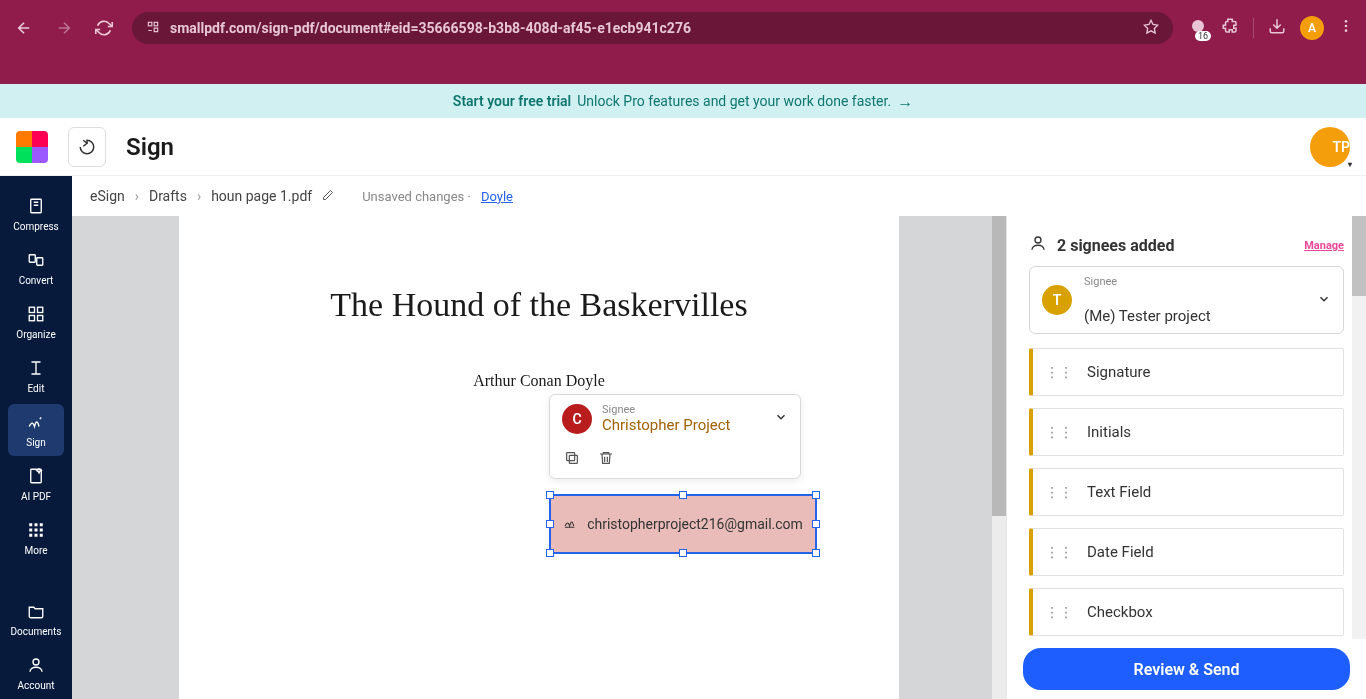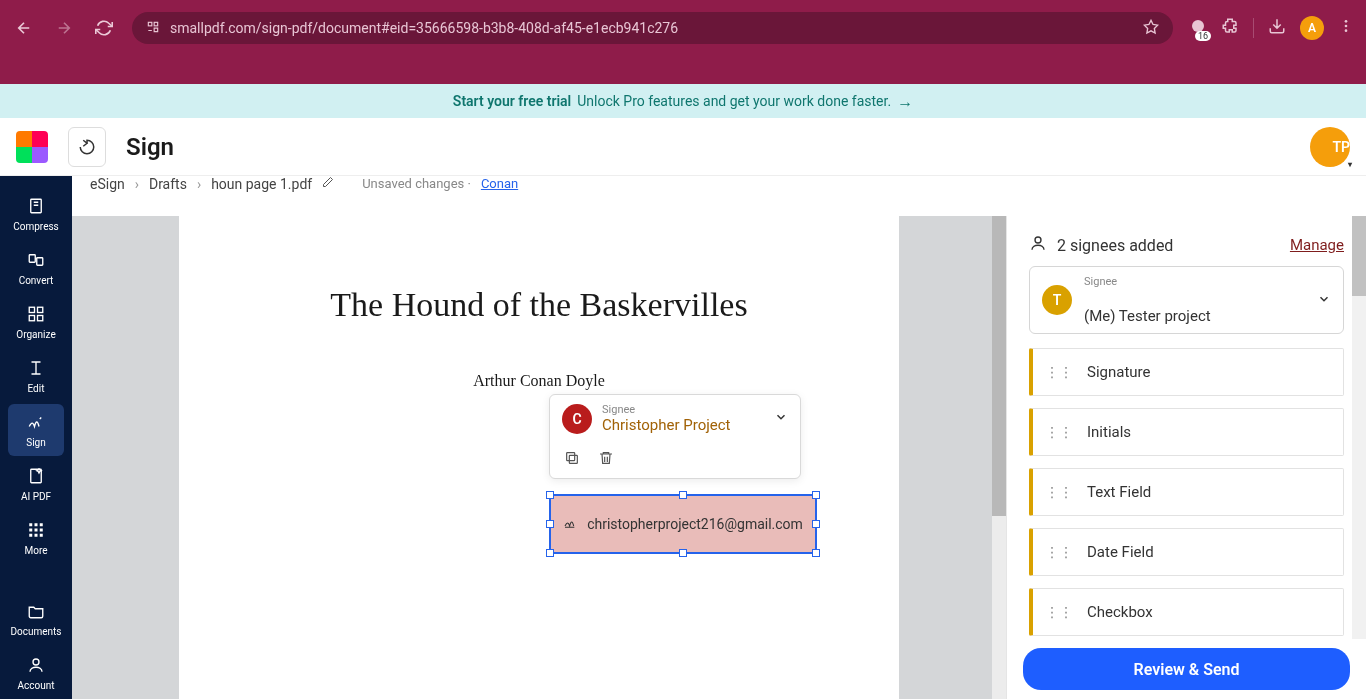--- a/index.html
+++ b/index.html
@@ -4,21 +4,21 @@
 <style>
 * { margin: 0; padding: 0; box-sizing: border-box; font-family: -apple-system, BlinkMacSystemFont, 'Segoe UI', Roboto, sans-serif; }
 body { width: 1366px; height: 699px; overflow: hidden; background: #fff; }
 
 
 .browser-chrome { background: #8f1c4a; height: 56px; display: flex; align-items: center; padding: 0 12px; gap: 16px; color: #f1d9e3; }
 .nav-btn { width: 24px; height: 24px; display: flex; align-items: center; justify-content: center; cursor: pointer; color: #ebc9d7; }
 .nav-btn.disabled { opacity: 0.5; }
 .url-bar { flex: 1; background: #6a1639; border-radius: 18px; height: 32px; display: flex; align-items: center; padding: 0 14px; gap: 10px; color: #e8c5d4; font-size: 14px; }
 .url-bar .lock-icon { font-size: 12px; }
-.url-text { flex: 1; white-space: nowrap; overflow: hidden; }
+.url-text { flex: 1; white-space: nowrap; overflow: hidden; font-weight: bold; }
 .star-icon { color: #e8c5d4; }
 .chrome-right { display: flex; align-items: center; gap: 14px; }
 .ext-badge { position: relative; }
 .ext-badge .count { background: #fff; color: #333; font-size: 9px; border-radius: 6px; padding: 0 3px; position: absolute; bottom: -2px; right: -4px; }
 .profile-circle { background: #f59e0b; color: #fff; width: 24px; height: 24px; border-radius: 50%; display: flex; align-items: center; justify-content: center; font-size: 12px; font-weight: 600; }
 .h-divider { width: 1px; height: 20px; background: #a84b72; }
 
 
 .chrome-band { background: #8f1c4a; height: 28px; }
 
@@ -40,21 +40,21 @@
 .main-wrap { display: flex; height: calc(699px - 56px - 28px - 34px - 58px); }
 
 
 .sidebar { width: 72px; background: #071a3c; display: flex; flex-direction: column; align-items: center; padding-top: 12px; gap: 2px; }
 .sidebar-item { width: 56px; height: 52px; display: flex; flex-direction: column; align-items: center; justify-content: center; gap: 2px; color: #fff; font-size: 10px; border-radius: 6px; cursor: pointer; }
 .sidebar-item.active { background: #1e3a6e; }
 .sidebar-item .icon { font-size: 18px; }
 .sidebar-spacer { flex: 1; }
 
 
-.crumb-row { height: 40px; display: flex; padding: 0 18px; gap: 10px; font-size: 14px; color: #444; background: #fff; }
+.crumb-row { height: 40px; display: flex; align-items: center; padding: 0 18px; gap: 10px; font-size: 14px; color: #444; background: #fff; }
 .crumb-row a { color: #444; text-decoration: none; }
 .crumb-sep { color: #999; }
 .crumb-file { font-weight: 400; }
 .crumb-edit { font-size: 12px; color: #555; }
 .crumb-status { margin-left: 18px; color: #888; font-size: 13px; }
 .crumb-save { color: #2563eb; text-decoration: underline; cursor: pointer; font-size: 13px; }
 
 
 .canvas-area { flex: 1; background: #d4d6d8; position: relative; overflow: hidden; display: flex; justify-content: center; align-items: center; }
 .page { background: #fff; width: 720px; margin-top: 0; height: 100%; position: relative; padding: 70px 60px; }
@@ -79,23 +79,23 @@
 .popup-label { font-size: 11px; color: #888; }
 .popup-name { font-size: 15px; color: #a16207; }
 .popup-chev { font-size: 14px; color: #333; cursor: pointer; }
 .popup-row2 { display: flex; gap: 18px; padding: 8px 14px; color: #555; font-size: 16px; }
 .popup-row2 span { cursor: pointer; }
 
 
 .right-panel { width: 360px; background: #fff; border-left: 1px solid #e5e5e5; display: flex; flex-direction: column; position: relative; }
 .rp-scroll-track { width: 14px; position: absolute; right: 0; top: 0; bottom: 60px; background: #f1f1f1; }
 .rp-scroll-thumb { background: #c1c1c1; width: 100%; height: 80px; position: absolute; top: 0; border-radius: 0; }
-.rp-signees { padding: 18px 22px 10px; display: flex; align-items: center; justify-content: space-between; }
+.rp-signees { padding: 18px 22px 10px; display: flex; align-items: center; justify-content: space-between; font-weight: bold; }
 .rp-signees-left { display: flex; align-items: center; gap: 10px; font-size: 16px; color: #333; }
-.rp-manage { color: #7f1d1d; text-decoration: underline; font-size: 15px; cursor: pointer; }
+.rp-manage { color: #ec4899; text-decoration: underline; font-size: 11px; cursor: pointer; }
 .rp-signee-select { margin: 0 22px 14px; border: 1px solid #d6d6d6; border-radius: 6px; padding: 8px 12px; display: flex; align-items: center; gap: 12px; cursor: pointer; }
 .rp-avatar { background: #d9a100; color: #fff; width: 30px; height: 30px; border-radius: 50%; display: flex; align-items: center; justify-content: center; font-weight: 600; font-size: 14px; }
 .rp-sel-text { flex: 1; }
 .rp-sel-label { font-size: 11px; color: #888; }
 .rp-sel-name { font-size: 15px; color: #333; margin-top: 19px; }
 .rp-field-list { display: flex; flex-direction: column; gap: 12px; padding: 0 22px; }
 .rp-field { border: 1px solid #e2e2e2; border-left: 4px solid #d9a100; border-radius: 2px; padding: 14px 12px; display: flex; align-items: center; gap: 14px; font-size: 15px; color: #333; cursor: grab; }
 .rp-field .drag-icon { color: #888; font-size: 14px; }
 .rp-footer { margin-top: auto; padding: 12px 16px; }
 .rp-send-btn { background: #1e5eff; color: #fff; border: none; width: 100%; height: 42px; border-radius: 18px; font-size: 16px; font-weight: 600; cursor: pointer; }
@@ -282,21 +282,21 @@
       <span class="crumb-sep">›</span>
       <a href="#">Drafts</a>
       <span class="crumb-sep">›</span>
       <span class="crumb-file">houn page 1.pdf</span>
       <span class="crumb-edit">
         <svg width="12" height="12" viewBox="0 0 24 24" fill="none" stroke="#555" stroke-width="2">
             <path d="M17 3l4 4L7 21H3v-4L17 3z"></path>
           </svg>
       </span>
       <span class="crumb-status"><span>Unsaved changes</span> · </span>
-      <span class="crumb-save">Conan</span>
+      <span class="crumb-save">Doyle</span>
     </div>
 
     <div style="flex:1;display:flex;overflow:hidden;">
 
       <div class="canvas-area">
         <div class="page">
           <div class="doc-title">The Hound of the Baskervilles</div>
           <div class="doc-author">Arthur Conan Doyle</div>
 
           <div class="field-popup">

